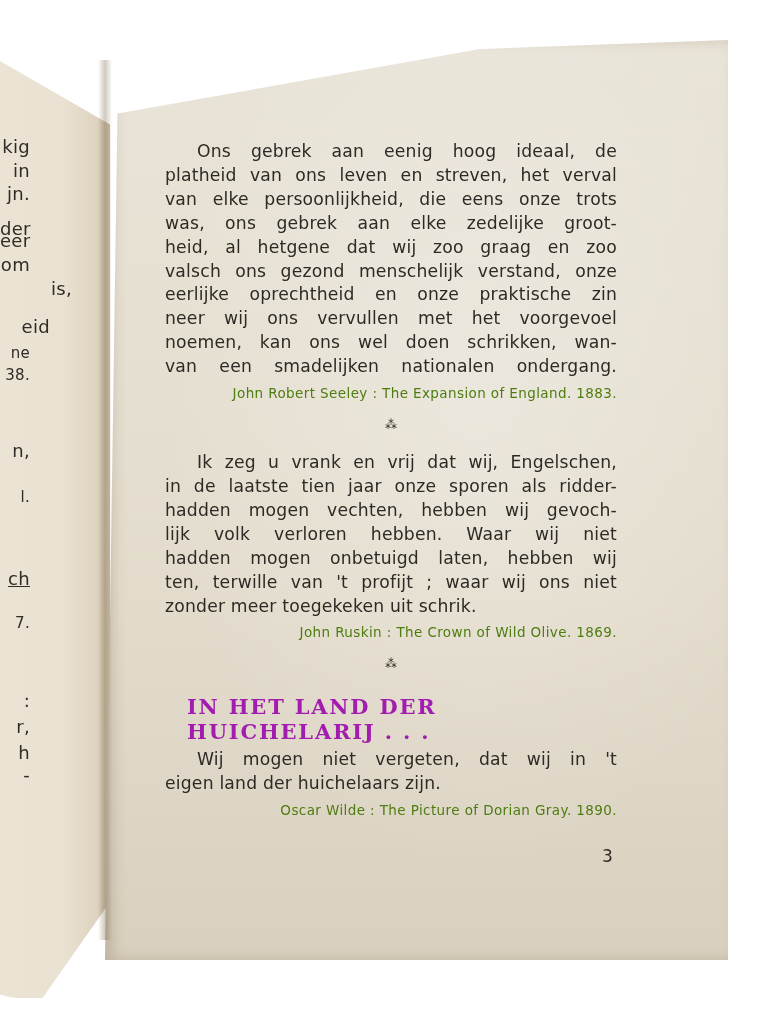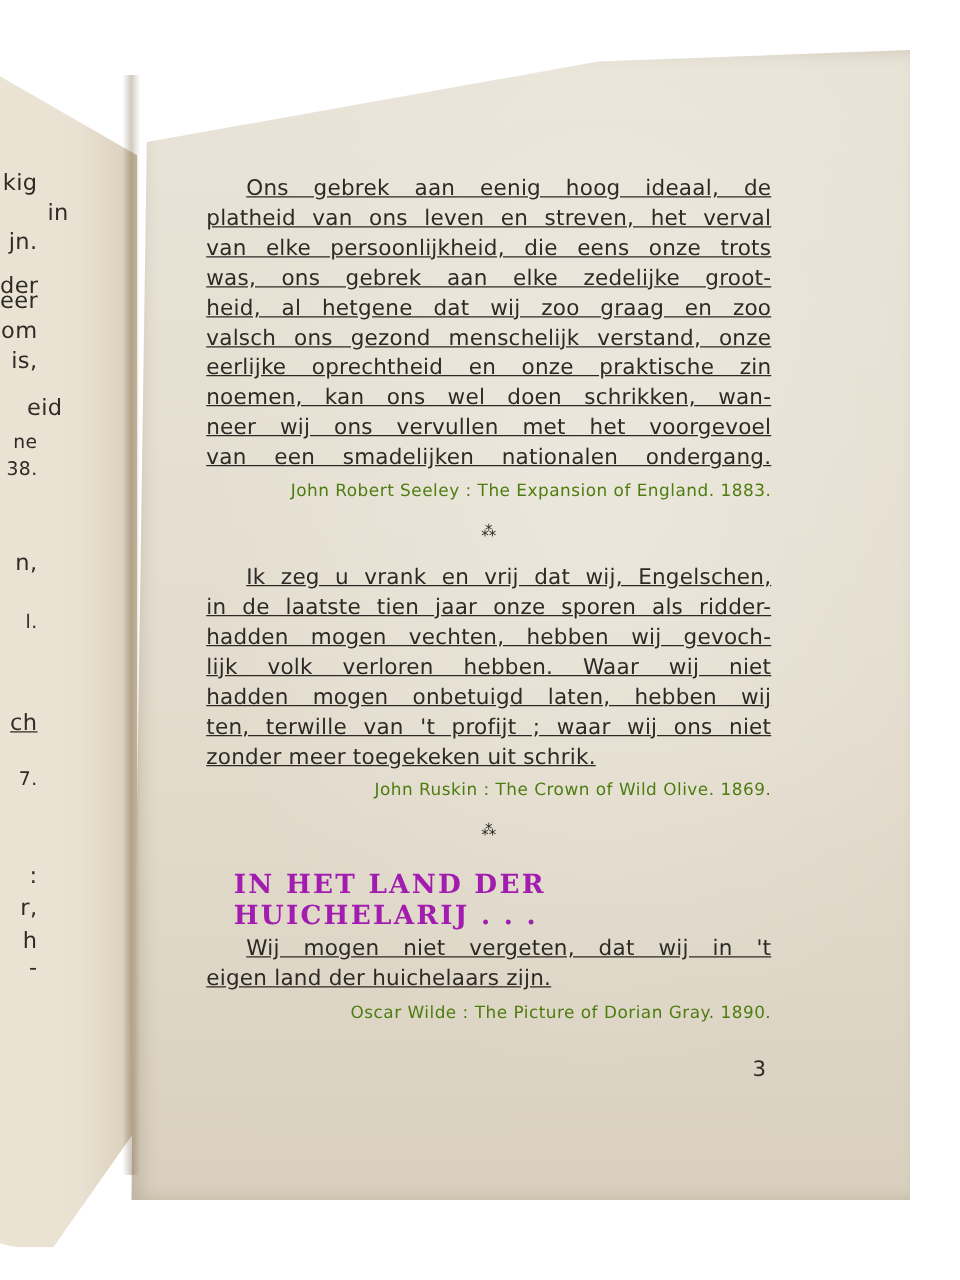--- a/index.html
+++ b/index.html
@@ -35,21 +35,21 @@
   .gutter {
     position: absolute; left: 98px; top: 60px; width: 14px; height: 880px;
     background: linear-gradient(90deg, rgba(140,120,90,0.0), rgba(120,100,70,0.35), rgba(140,120,90,0.0));
   }
   .content {
     position: absolute; left: 165px; top: 140px; width: 452px;
     color: #2d2a25;
   }
   .para {
     font-family: "DejaVu Sans", sans-serif; font-size: 17.2px; line-height: 23.9px;
-    text-align: justify; text-align-last: left; margin: 0; letter-spacing: 0.2px; text-decoration: underline;
+    text-align: justify; text-align-last: left; margin: 0; letter-spacing: 0.2px;
   }
   .para .line { display: block; text-align: justify; text-align-last: justify; }
   .para .line.last { text-align-last: left; }
   .para .line.indent { padding-left: 32px; }
   .cite {
     font-family: "DejaVu Sans", sans-serif; font-size: 13.5px; text-align: right;
     margin-top: 6px; letter-spacing: 0.4px; color: #4d7c0f;
   }
   .sep {
     text-align: center; font-size: 12px; line-height: 12px; color: #2d2a25; margin: 18px 0 20px 0;
@@ -63,26 +63,26 @@
     font-family: "DejaVu Sans", sans-serif;
   }
 </style>
 </head>
 <body>
 
 <div class="scene">
   <div class="left-page"></div>
   <div class="left-fragments" id="left-frags">
       <div class="frag" style="top: 136px; right: auto; left: 0px; width: 30px;">kig</div>
-      <div class="frag" style="top: 160px; right: auto; left: 0px; width: 30px; padding-left: 25px;">in</div>
+      <div class="frag" style="top: 160px; right: auto; left: 0px; width: 30px;">in</div>
       <div class="frag" style="top: 183px; right: auto; left: 0px; width: 30px;">jn.</div>
       <div class="frag" style="top: 218px; right: auto; left: 0px; width: 30px;">der</div>
       <div class="frag" style="top: 230px; right: auto; left: 0px; width: 30px;">eer</div>
       <div class="frag" style="top: 254px; right: auto; left: 0px; width: 30px;">om</div>
-      <div class="frag" style="top: 278px; right: auto; left: 0px; width: 30px;">is,</div>
+      <div class="frag" style="top: 278px; right: auto; left: 0px; width: 30px; padding-left: 42px;">is,</div>
       <div class="frag" style="top: 316px; right: auto; left: 0px; width: 30px; padding-left: 20px;">eid</div>
       <div class="frag small" style="top: 344px; right: auto; left: 0px; width: 30px;">ne</div>
       <div class="frag small" style="top: 366px; right: auto; left: 0px; width: 30px;">38.</div>
       <div class="frag" style="top: 440px; right: auto; left: 0px; width: 30px;">n,</div>
       <div class="frag small" style="top: 488px; right: auto; left: 0px; width: 30px;">l.</div>
       <div class="frag" style="top: 568px; right: auto; left: 0px; width: 30px; text-decoration: underline;">ch</div>
       <div class="frag small" style="top: 614px; right: auto; left: 0px; width: 30px;">7.</div>
       <div class="frag" style="top: 690px; right: auto; left: 0px; width: 30px;">:</div>
       <div class="frag" style="top: 716px; right: auto; left: 0px; width: 30px;">r,</div>
       <div class="frag" style="top: 742px; right: auto; left: 0px; width: 30px;">h</div>
@@ -96,22 +96,22 @@
 
     <div>
       <p class="para">
         <span class="line indent">Ons gebrek aan eenig hoog ideaal, de</span>
         <span class="line">platheid van ons leven en streven, het verval</span>
         <span class="line">van elke persoonlijkheid, die eens onze trots</span>
         <span class="line">was, ons gebrek aan elke zedelijke groot-</span>
         <span class="line">heid, al hetgene dat wij zoo graag en zoo</span>
         <span class="line">valsch ons gezond menschelijk verstand, onze</span>
         <span class="line">eerlijke oprechtheid en onze praktische zin</span>
+        <span class="line">neer wij ons vervullen met het voorgevoel</span>
         <span class="line">noemen, kan ons wel doen schrikken, wan-</span>
-        <span class="line">neer wij ons vervullen met het voorgevoel</span>
         <span class="line">van een smadelijken nationalen ondergang.</span>
       </p>
       <div class="cite">John Robert Seeley : The Expansion of England. 1883.</div>
     </div>
 
     <div class="sep">⁂</div>
 
     <div>
       <p class="para">
         <span class="line indent">Ik zeg u vrank en vrij dat wij, Engelschen,</span>

